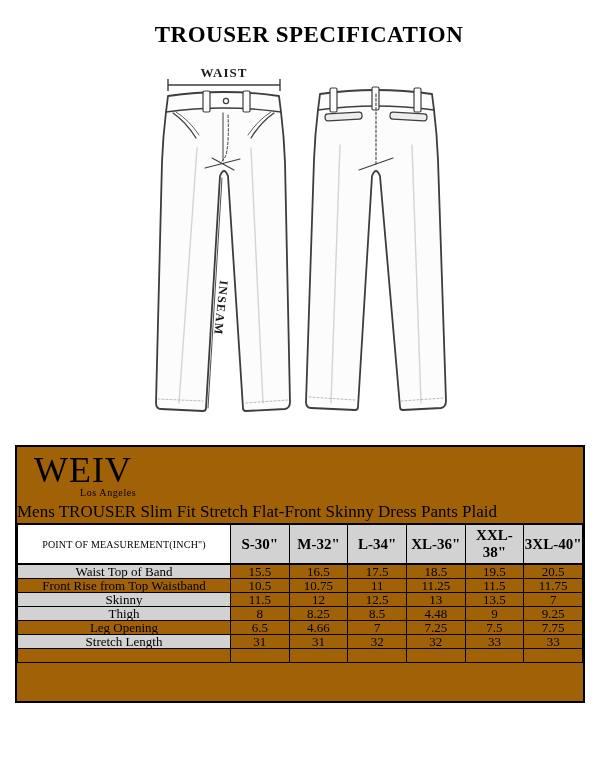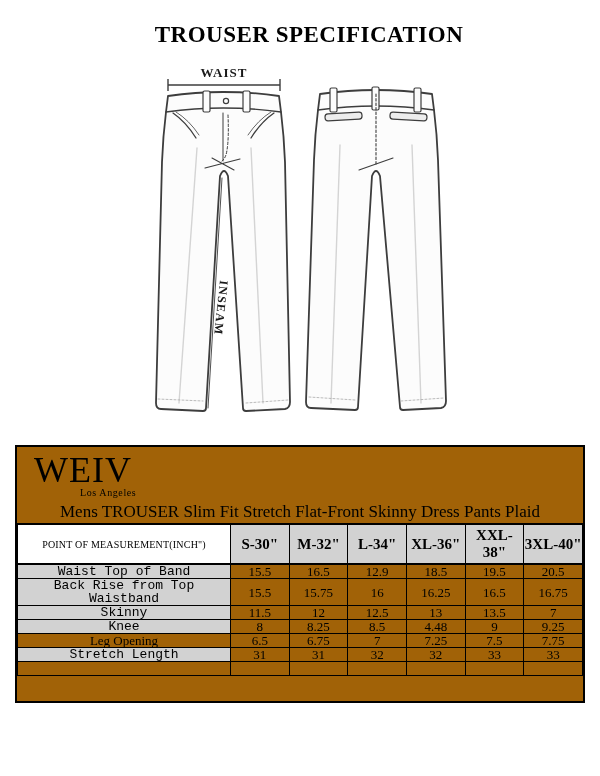--- a/index.html
+++ b/index.html
@@ -15,40 +15,40 @@
   .diagram-svg{ position:absolute; left:145px; top:58px; width:302px; height:362px; }
 
   .spec-box{
     position:absolute; left:15px; top:445px; width:570px; height:258px;
     border:2px solid var(--line); box-sizing:border-box; background:#a16207;
   }
   .brand{ margin:6px 0 0 17px; height:49px; }
   .brand-name{ font-size:36px; line-height:.95; letter-spacing:1px; }
   .brand-sub{ font-size:10px; letter-spacing:.6px; margin:0 0 0 30px;padding-left:16px; }
   .product-title{
-    text-align:center; font-size:17px; line-height:1.2; margin:0 0 1px 0;
+    text-align:left; font-size:17px; line-height:1.2; margin:0 0 1px 0;
     white-space:nowrap;
   }
   table.size-table{
     width:100%; border-collapse:collapse; table-layout:fixed;
     border-top:2px solid var(--line);
   }
   .size-table col.c-label{ width:213px; }
   .size-table th,.size-table td{
     border:1px solid var(--line); text-align:center; padding:0; overflow:hidden;
   }
   .size-table thead th{
     height:38px; background:var(--shade); font-size:15px; font-weight:bold;
     border-bottom:2px solid var(--line);
   }
   .size-table thead th.poml{
     background:#fff; font-size:10px; font-weight:normal; letter-spacing:.2px;
   }
   .size-table tbody td{ height:13px; line-height:13px; font-size:13px; }
-  .size-table tbody td.shade{ background:var(--shade);font-family:Liberation Mono, monospace; }
+  .size-table tbody td.shade{ background:var(--shade); }
   .size-table tbody tr.empty td{ height:11px; }
 </style>
 </head>
 <body>
 
 <h1 class="page-title">TROUSER SPECIFICATION</h1>
 
 <svg class="diagram-svg" viewBox="145 58 302 362" xmlns="http://www.w3.org/2000/svg">
 
   <g stroke="#3d3d3d" stroke-width="1.4">
@@ -117,56 +117,56 @@
           <th>XL-36"</th>
           <th>XXL-38"</th>
           <th>3XL-40"</th>
         </tr>
     </thead>
     <tbody>
         <tr>
           <td class="shade">Waist Top of Band</td>
           <td>15.5</td>
           <td>16.5</td>
-          <td>12.9</td>
+          <td>17.5</td>
           <td>18.5</td>
           <td>19.5</td>
           <td>20.5</td>
         </tr>
         <tr>
-          <td class="shade">Back Rise from Top Waistband</td>
-          <td>15.5</td>
-          <td>15.75</td>
-          <td>16</td>
-          <td>16.25</td>
-          <td>16.5</td>
-          <td>16.75</td>
+          <td>Front Rise from Top Waistband</td>
+          <td>10.5</td>
+          <td>10.75</td>
+          <td>11</td>
+          <td>11.25</td>
+          <td>11.5</td>
+          <td>11.75</td>
         </tr>
         <tr>
           <td class="shade">Skinny</td>
           <td>11.5</td>
           <td>12</td>
           <td>12.5</td>
           <td>13</td>
           <td>13.5</td>
           <td>7</td>
         </tr>
         <tr>
-          <td class="shade">Knee</td>
+          <td class="shade">Thigh</td>
           <td>8</td>
           <td>8.25</td>
           <td>8.5</td>
           <td>4.48</td>
           <td>9</td>
           <td>9.25</td>
         </tr>
         <tr>
           <td>Leg Opening</td>
           <td>6.5</td>
-          <td>6.75</td>
+          <td>4.66</td>
           <td>7</td>
           <td>7.25</td>
           <td>7.5</td>
           <td>7.75</td>
         </tr>
         <tr>
           <td class="shade">Stretch Length</td>
           <td>31</td>
           <td>31</td>
           <td>32</td>

